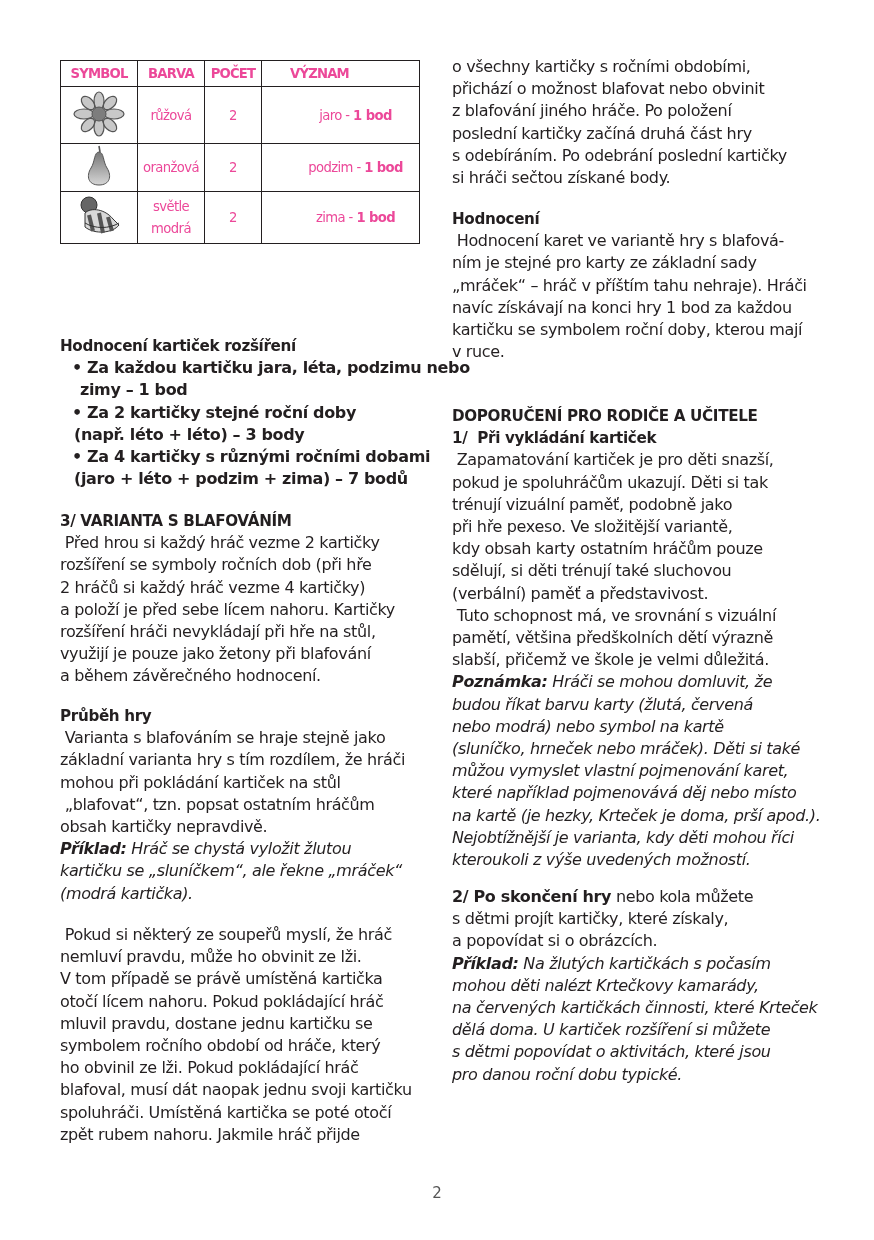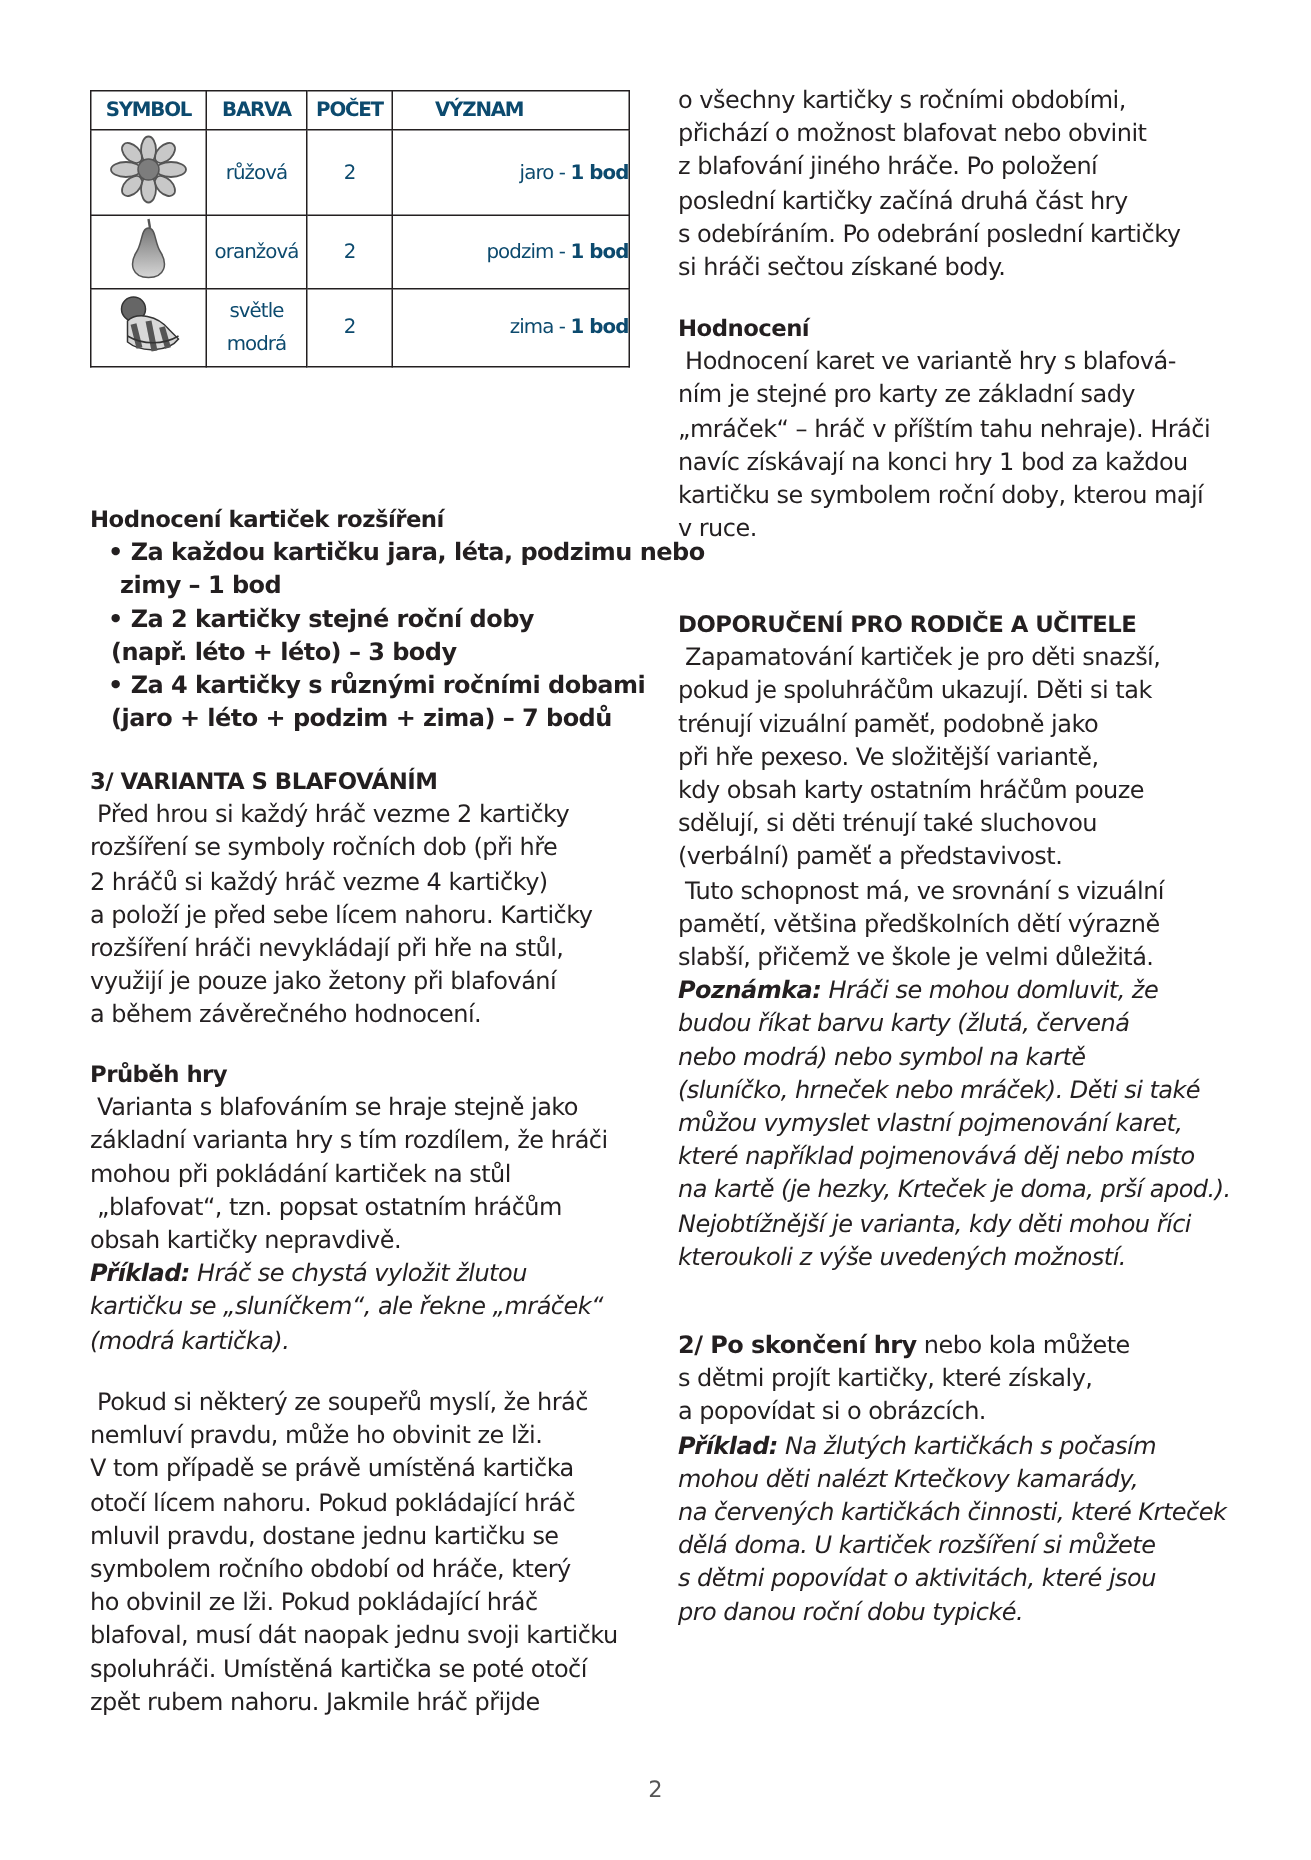--- a/index.html
+++ b/index.html
@@ -6,23 +6,23 @@
     body { width:874px; height:1240px; position:relative; overflow:hidden;
       font-family:"DejaVu Sans", sans-serif; color:#231f20; }
     .col { position:absolute; top:0; }
     .left { left:60px; width:370px; }
     .right { left:452px; width:372px; }
     .txt { font-size:16px; line-height:22.2px; letter-spacing:-0.35px; white-space:nowrap; }
     .i { font-style:italic; }
     .h { font-weight:bold; font-size:15.2px; line-height:22.2px; letter-spacing:-0.35px; white-space:nowrap; }
     table.sym { position:absolute; left:60px; top:60px; border-collapse:collapse; width:360px; }
     table.sym td, table.sym th { border:1.6px solid #231f20; padding:0; text-align:center; vertical-align:middle;
-      font-size:13.2px; letter-spacing:-0.6px; font-family:"DejaVu Sans", sans-serif; color:#0c4a6e; }
+      font-size:13.2px; letter-spacing:-0.6px; font-family:"DejaVu Sans", sans-serif; color:#ec4899; }
     table.sym th { font-weight:bold; height:25px; letter-spacing:-0.8px; }
-    table.sym td.mean { text-align:right; padding-left:30px; }
+    table.sym td.mean { text-align:center; padding-left:30px; }
     .bul { padding-left:12px;font-weight:bold; }
     .pg { position:absolute; left:0; width:874px; top:1184px; text-align:center; font-size:15px; color:#555; }
   </style>
 </head>
 <body>
 
 <table class="sym">
   <tbody>
       <tr>
     <th style="width:76px">SYMBOL</th>
@@ -161,20 +161,21 @@
     <div>ním je stejné pro karty ze základní sady</div>
     <div>„mráček“ – hráč v příštím tahu nehraje). Hráči</div>
     <div>navíc získávají na konci hry 1 bod za každou</div>
     <div>kartičku se symbolem roční doby, kterou mají</div>
     <div>v ruce.</div>
   </div>
 </div>
 
 <div class="col right" style="top:405px">
   <div class="h">DOPORUČENÍ PRO RODIČE A UČITELE</div>
+  <div class="h" style="white-space:pre">1/  Při vykládání kartiček</div>
   <div class="txt">
     <div style="white-space:pre"> Zapamatování kartiček je pro děti snazší,</div>
     <div>pokud je spoluhráčům ukazují. Děti si tak</div>
     <div>trénují vizuální paměť, podobně jako</div>
     <div>při hře pexeso. Ve složitější variantě,</div>
     <div>kdy obsah karty ostatním hráčům pouze</div>
     <div>sdělují, si děti trénují také sluchovou</div>
     <div>(verbální) paměť a představivost.</div>
     <div style="white-space:pre"> Tuto schopnost má, ve srovnání s vizuální</div>
     <div>pamětí, většina předškolních dětí výrazně</div>

